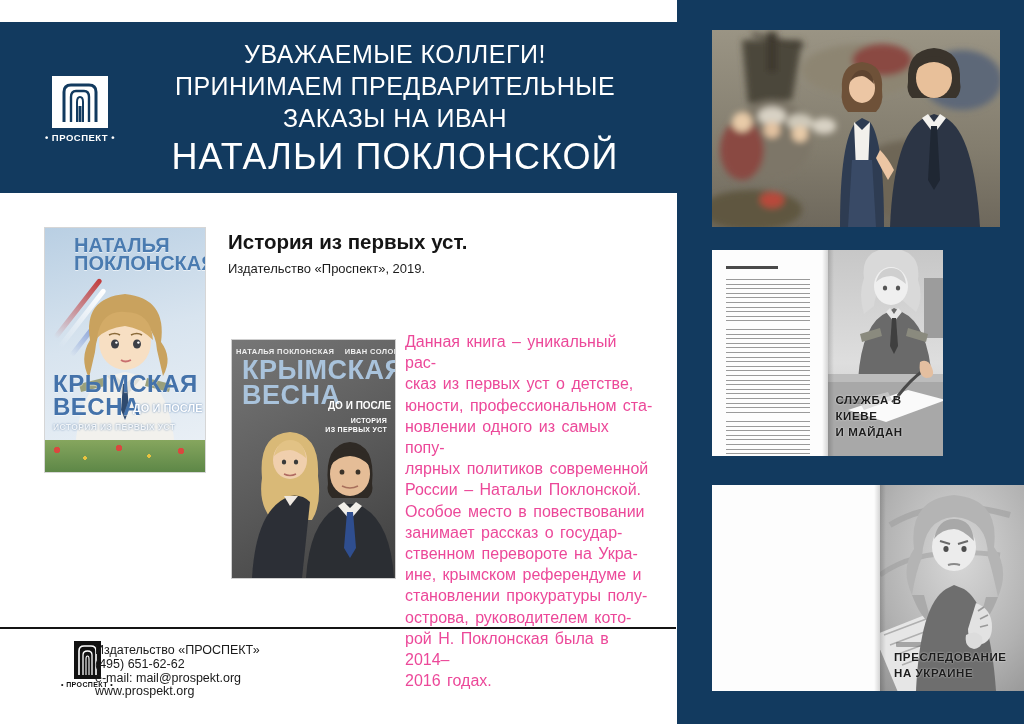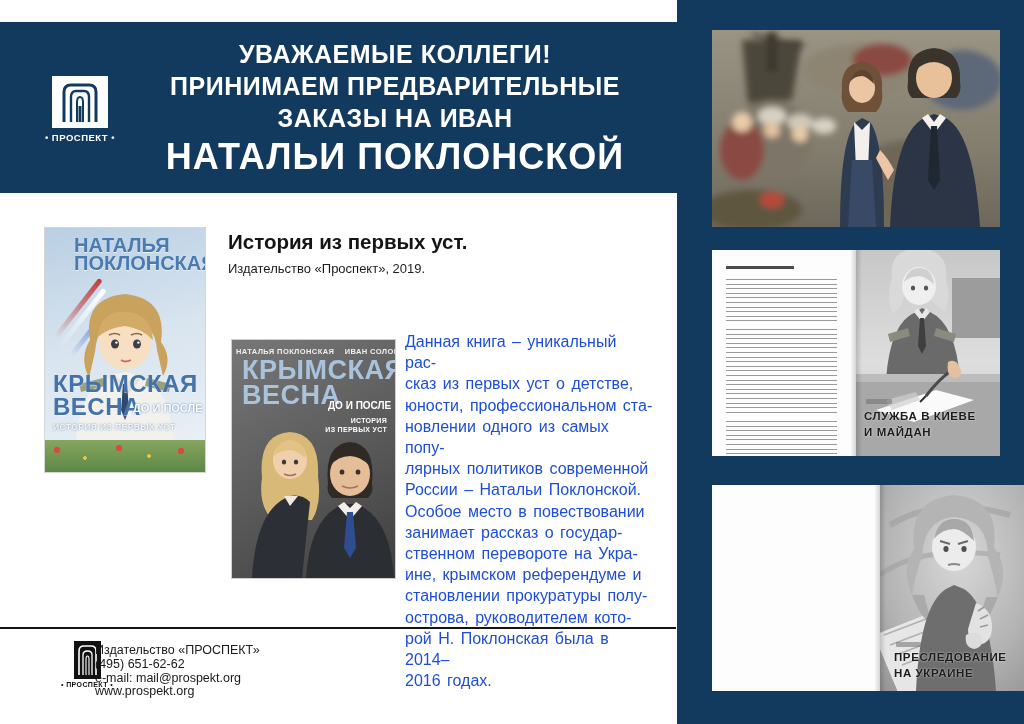--- a/index.html
+++ b/index.html
@@ -10,21 +10,21 @@
   
   .right-column{left:677px;top:0;width:347px;height:724px;background:#123a5f;}
   .header-band{left:0;top:22px;width:677px;height:171px;background:#123a5f;}
 
   
   .logo-box{left:40px;top:76px;width:80px;text-align:center;}
   .logo-square{width:56px;height:52px;margin:0 auto;background:#ffffff;display:block;}
   .logo-caption{margin-top:4px;font-size:9.5px;font-weight:bold;color:#ffffff;letter-spacing:0.5px;white-space:nowrap;}
 
   
-  .banner{left:128px;top:38px;width:534px;text-align:center;color:#ffffff;font-weight:bold;}
+  .banner{left:128px;top:38px;width:534px;text-align:center;color:#ffffff;font-weight:normal;}
   .banner-line{font-size:25px;line-height:32px;letter-spacing:0.5px;}
   .banner-line-big{font-size:36px;line-height:46px;letter-spacing:1px;}
 
   
   .cover1{left:45px;top:228px;width:160px;height:244px;background:linear-gradient(165deg,#b9cfe3 0%,#d8e4ef 45%,#edf2f7 100%);
           overflow:hidden;box-shadow:0 0 0 1px #d6d6d6;}
   .cover1-author{position:absolute;left:10px;top:8px;font-size:20px;line-height:18px;font-weight:bold;
                  color:#4a7bb0;white-space:pre-line;text-shadow:0 1px 0 rgba(255,255,255,.6);margin-left:19px;}
   .trail{position:absolute;width:74px;height:5px;border-radius:3px;transform:rotate(-52deg);}
   .trail-red{left:-4px;top:78px;background:linear-gradient(to right,rgba(194,59,59,0),#c23b3b);}
@@ -53,34 +53,34 @@
   .cover2-title{position:absolute;left:10px;top:18px;font-size:27px;line-height:25px;font-weight:bold;
                 color:#a9c3dc;letter-spacing:0.5px;}
   .cover2-sub{position:absolute;left:96px;top:60px;font-size:10px;font-weight:bold;color:#ffffff;}
   .cover2-tag{position:absolute;right:8px;top:76px;font-size:7px;font-weight:bold;color:#ffffff;
               text-align:right;white-space:pre-line;line-height:9px;letter-spacing:0.3px;}
 
   
   .book-info{left:228px;top:228px;width:430px;color:#151515;}
   .info-title{font-size:20.5px;line-height:27px;font-weight:bold;}
   .info-pub{font-size:13px;line-height:28px;font-weight:normal;color:#1d1d1d;}
-  .description{left:405px;top:331px;width:248px;font-size:16px;line-height:21.2px;color:#1d4ed8;
+  .description{left:405px;top:331px;width:248px;font-size:16px;line-height:21.2px;color:#ec4899;
                white-space:pre-line;word-spacing:2px;}
 
   
   .divider{left:0;top:627px;width:676px;height:2px;background:#141414;}
   .footer-logo{left:42px;top:641px;width:90px;text-align:center;}
   .footer-logo-square{width:27px;height:38px;margin:0 auto;display:block;}
   .footer-logo-caption{margin-top:2px;font-size:7px;font-weight:bold;color:#111111;letter-spacing:0.4px;white-space:nowrap;}
   .footer-contacts{left:95px;top:644px;width:260px;font-size:12.5px;line-height:13.8px;color:#1a1a1a;}
 
   
   .photo-frame{left:712px;top:30px;width:288px;height:197px;overflow:hidden;}
   .spread{background:#ffffff;overflow:hidden;}
-  .spread1{left:712px;top:250px;width:288px;height:206px;text-decoration:underline;}
+  .spread1{left:712px;top:250px;width:231px;height:206px;text-decoration:underline;}
   .spread2{left:712px;top:485px;width:288px;height:206px;padding-left:48px;}
   .spine{position:absolute;left:50%;top:0;width:12px;height:100%;margin-left:-6px;
          background:linear-gradient(to right,rgba(0,0,0,0),rgba(0,0,0,0.16),rgba(0,0,0,0));}
   .page-left{position:absolute;left:0;top:0;width:50%;height:100%;background:#fdfdfd;}
   .page-right{position:absolute;right:0;top:0;width:50%;height:100%;}
   .pg-pad{padding:16px 12px 0 14px;}
   .pg-header{height:3px;background:#4a4a4a;width:58%;margin-bottom:10px;}
   .pg-lines{background-image:repeating-linear-gradient(to bottom,#9a9a9a 0 1px,transparent 1px 4.6px);}
   .caption{position:absolute;font-size:11.5px;line-height:16px;font-weight:bold;color:#1c1c1c;
            letter-spacing:0.6px;white-space:pre-line;text-shadow:0 0 2px rgba(255,255,255,.8);}

